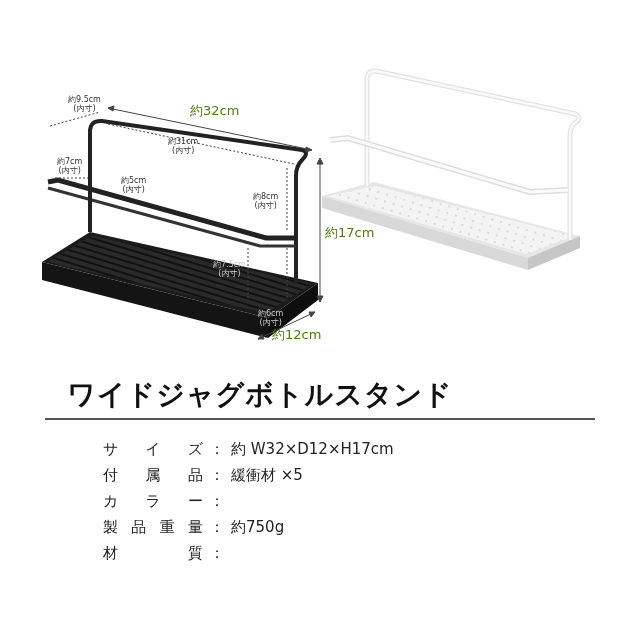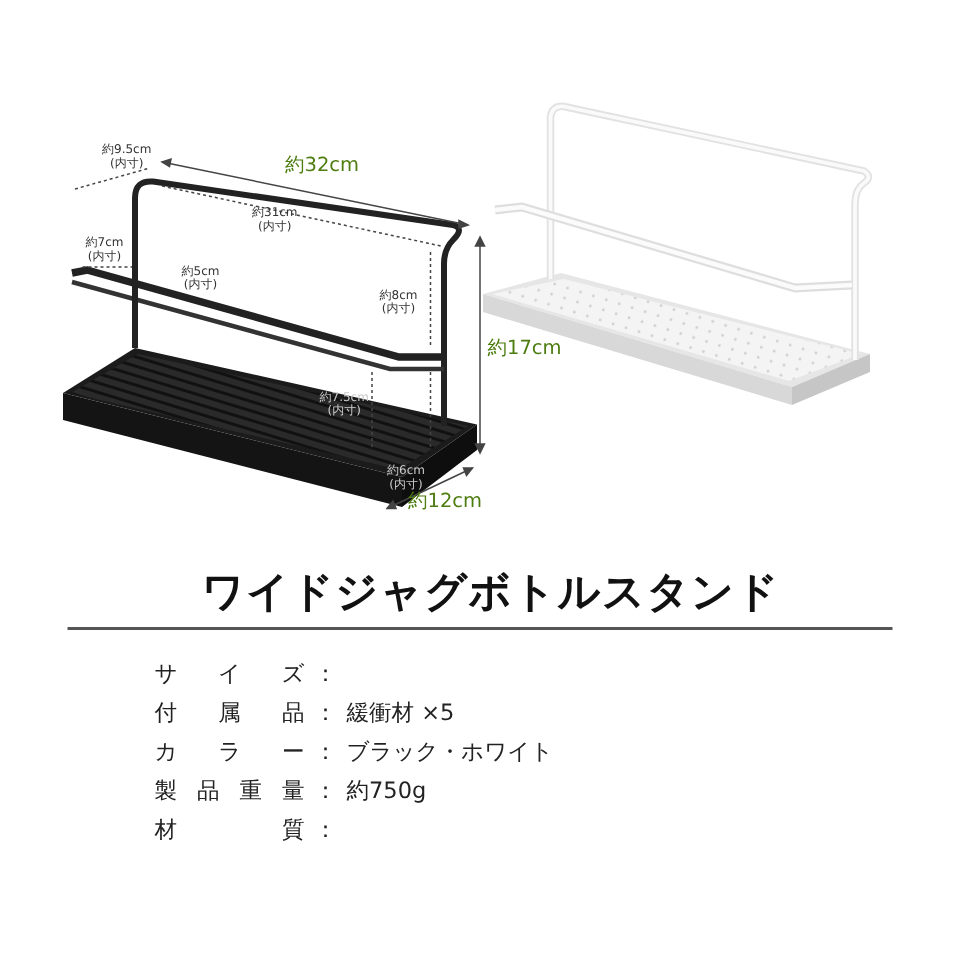--- a/index.html
+++ b/index.html
@@ -2,21 +2,21 @@
 <html><head>
 <meta charset="utf-8">
 <style>
   html, body { margin:0; padding:0; background:#ffffff; }
   body { width:640px; height:640px; position:relative; overflow:hidden;
          font-family:"DejaVu Sans", sans-serif; color:#222; }
   .illus { position:absolute; left:0; top:0; width:640px; height:360px; }
   .lbl { position:absolute; font-family:"DejaVu Sans", sans-serif; color:#333; text-align:center; line-height:1.15; }
   .lbl.small { font-size:8px; color:#333; }
   .lbl.big { font-size:13px; color:#4d7c0f; }
-  .title { position:absolute; left:0; width:520px; top:376px; text-align:right;
+  .title { position:absolute; left:0; width:520px; top:376px; text-align:center;
            font-family:"DejaVu Sans", sans-serif; font-weight:bold; font-size:28px; letter-spacing:1px; color:#111; }
   .divider { position:absolute; left:45px; width:550px; top:418px; height:2px; background:#555; }
   .specs { position:absolute; left:103px; top:436px; font-size:15px; color:#222; }
   .row { display:flex; height:26px; align-items:center; }
   .row .key { width:100px; display:flex; justify-content:space-between; }
   .row .colon { width:28px; text-align:center; }
   .row .val { white-space:nowrap; }
   .row.cont .key, .row.cont .colon { visibility:hidden; }
 </style>
 </head>
@@ -114,38 +114,38 @@
 <div class="divider"></div>
 
 <div class="specs">
   <div class="row">
     <div class="key">
       <span>サ</span>
       <span>イ</span>
       <span>ズ</span>
     </div>
     <div class="colon">：</div>
+    <div class="val">約 W32×D12×H17cm</div>
   </div>
   <div class="row">
     <div class="key">
       <span>付</span>
       <span>属</span>
       <span>品</span>
     </div>
     <div class="colon">：</div>
     <div class="val">緩衝材 ×5</div>
   </div>
   <div class="row">
     <div class="key">
       <span>カ</span>
       <span>ラ</span>
       <span>ー</span>
     </div>
     <div class="colon">：</div>
-    <div class="val">ブラック・ホワイト</div>
   </div>
   <div class="row">
     <div class="key">
       <span>製</span>
       <span>品</span>
       <span>重</span>
       <span>量</span>
     </div>
     <div class="colon">：</div>
     <div class="val">約750g</div>

